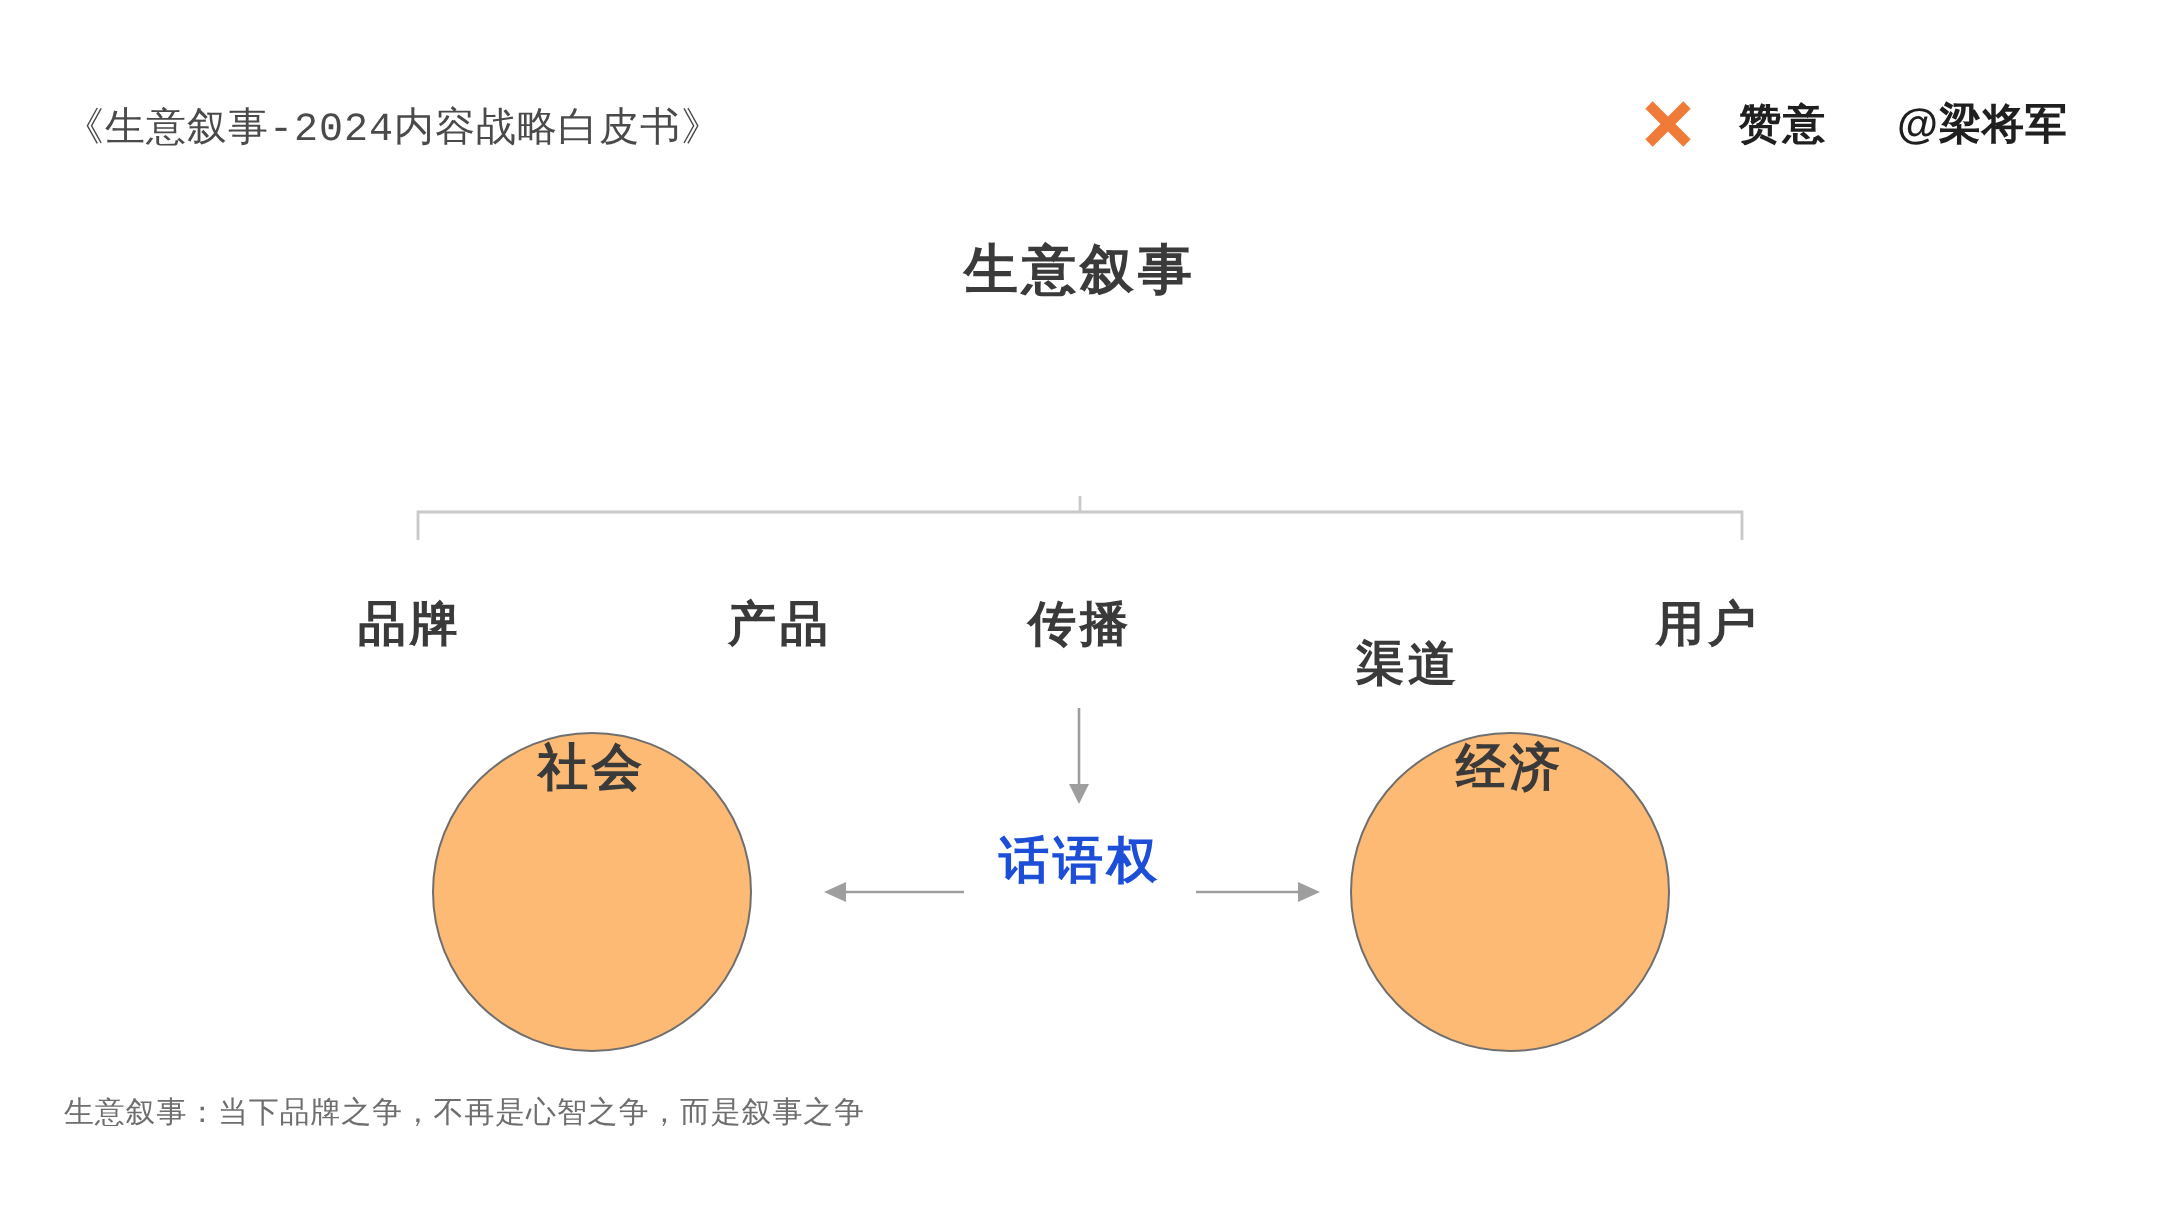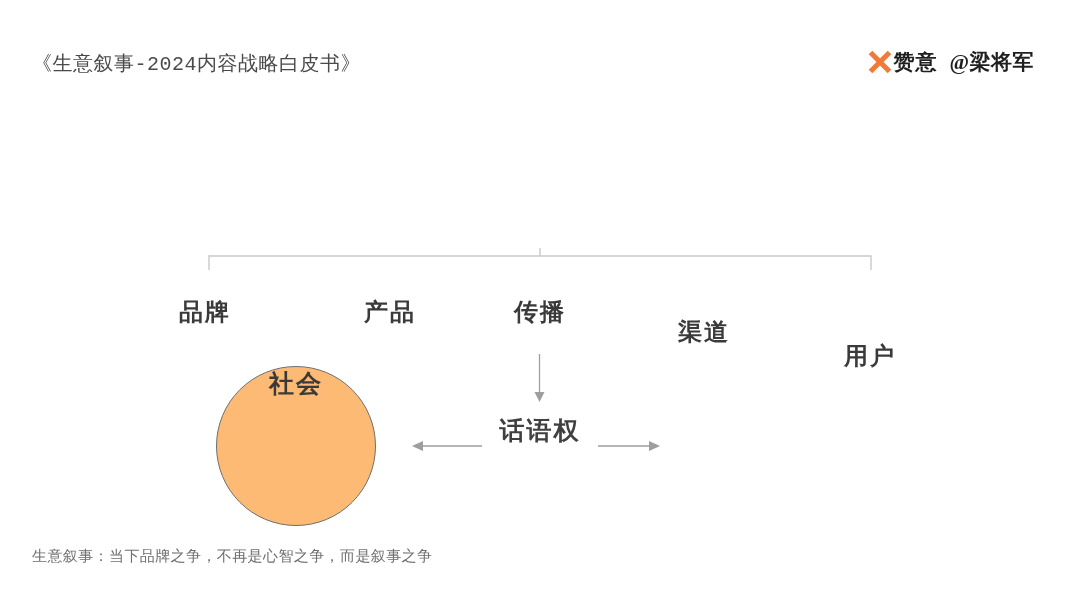--- a/index.html
+++ b/index.html
@@ -31,23 +31,22 @@
     font-weight: 400;
     white-space: nowrap;
     font-family: Liberation Mono, monospace;
   }
   .brand-block {
     position: absolute;
     right: 46px;
     top: 48px;
     display: flex;
     align-items: center;
-    gap: 0;
-    white-space: nowrap;
-    font-family: Liberation Serif, serif;
+    gap: 23px;
+    white-space: nowrap;
   }
   .brand-logo {
     width: 26px;
     height: 26px;
     display: block;
     flex: 0 0 auto;
   }
   .brand-name {
     font-size: 21px;
     font-weight: 700;
@@ -142,21 +141,21 @@
     color: #3a3a3a;
     letter-spacing: 2px;
   }
   .center-label {
     position: absolute;
     left: 540px;
     top: 90px;
     transform: translate(-50%, -50%);
     font-size: 25px;
     font-weight: 700;
-    color: #404040;
+    color: #1d4ed8;
     letter-spacing: 2px;
     white-space: nowrap;
     background: #ffffff;
     padding: 0 10px;
   }
   .arrow-svg { position: absolute; left: 0; top: 0; }
 
   
   .footer-note {
     position: absolute;
@@ -179,33 +178,34 @@
     <svg class="brand-logo" viewBox="0 0 26 26">
       <g stroke="#F07B38" stroke-width="5.2" stroke-linecap="butt">
         <line x1="3.5" y1="3.5" x2="22.5" y2="22.5"></line>
         <line x1="22.5" y1="3.5" x2="3.5" y2="22.5"></line>
       </g>
     </svg>
     <span class="brand-name">赞意</span>
     <span class="brand-handle">@梁将军</span>
   </div>
 
+  <div class="main-title">生意叙事</div>
 
 
   <svg class="bracket" viewBox="0 0 670 34" preserveAspectRatio="none">
     <path d="M4,22 L4,8 L666,8 L666,22" fill="none" stroke="#c9c9c9" stroke-width="1.4"></path>
     <line x1="335" y1="8" x2="335" y2="0" stroke="#c9c9c9" stroke-width="1.4"></line>
   </svg>
 
   <div class="category-row">
     <div class="category-item" style="left:55px;">品牌</div>
     <div class="category-item" style="left:222px;margin-left:18px;">产品</div>
     <div class="category-item" style="left:390px;">传播</div>
     <div class="category-item" style="left:554px;margin-top:20px;">渠道</div>
-    <div class="category-item" style="left:720px;margin-top:44px;">用户</div>
+    <div class="category-item" style="left:704px;">用户</div>
   </div>
 
   <div class="diagram">
 
     <svg class="arrow-svg" width="1080" height="200" viewBox="0 0 1080 200">
 
       <g>
         <line x1="539.5" y1="14" x2="539.5" y2="52" stroke="#9e9e9e" stroke-width="1.3"></line>
         <path d="M534.5,52 L539.5,62 L544.5,52 Z" fill="#9e9e9e"></path>
       </g>
@@ -218,19 +218,22 @@
       <g>
         <line x1="598" y1="106" x2="650" y2="106" stroke="#9e9e9e" stroke-width="1.3"></line>
         <path d="M660,106 L649,101 L649,111 Z" fill="#9e9e9e"></path>
       </g>
     </svg>
 
     <div class="node-circle left">
       <span class="node-label">社会</span>
     </div>
 
+    <div class="node-circle right">
+      <span class="node-label">经济</span>
+    </div>
 
     <div class="center-label">话语权</div>
   </div>
 
   <div class="footer-note">生意叙事：当下品牌之争，不再是心智之争，而是叙事之争</div>
 
 </div>
 
 </body></html>

